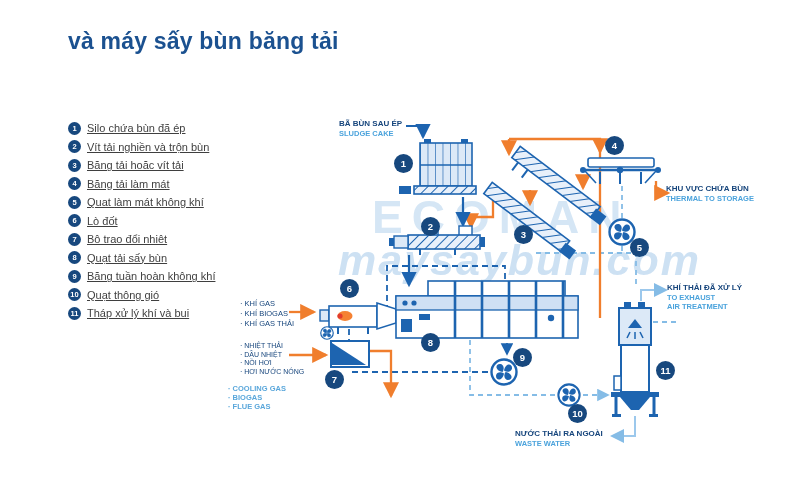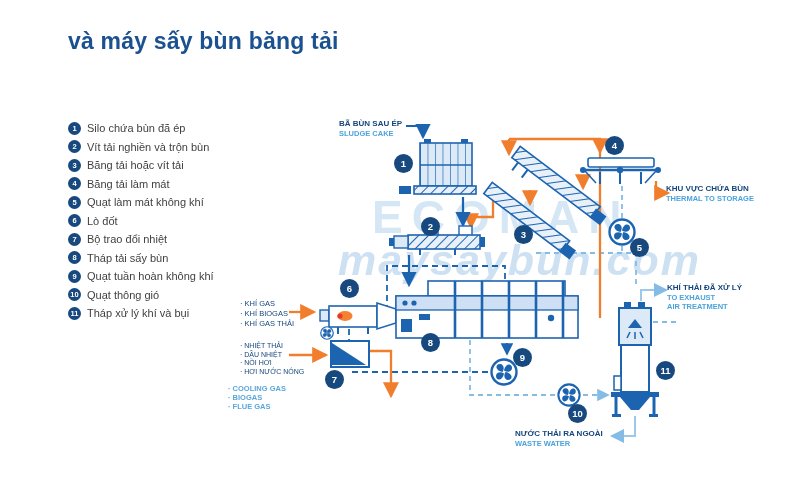--- a/index.html
+++ b/index.html
@@ -11,21 +11,21 @@
          color:#1b5190;letter-spacing:.2px;}
   
   .wm{color:#d5e6f5;font-weight:bold;white-space:nowrap;z-index:0;}
   #wm-brand{left:372px;top:190px;font-size:46px;letter-spacing:9px;}
   #wm-site{left:338px;top:236px;font-size:43px;font-style:italic;color:#cde1f3;letter-spacing:2px;}
   
   #legend{left:68px;top:119px;z-index:3;}
   .lrow{display:flex;align-items:center;height:18.5px;}
   .lnum{width:13px;height:13px;border-radius:50%;background:#17487e;color:#fff;font-size:7.5px;
         font-weight:bold;text-align:center;line-height:13px;margin-right:6px;flex:0 0 13px;}
-  .ltext{font-size:11px;color:#3f3f3f;white-space:nowrap;}
+  .ltext{font-size:11px;color:#3f3f3f;white-space:nowrap;text-decoration:underline;}
   
   .marker{width:19px;height:19px;border-radius:50%;background:#17487e;color:#fff;font-size:9.5px;
           font-weight:bold;text-align:center;line-height:19px;z-index:4;}
   
   .flabel{z-index:4;text-align:left;line-height:9.5px;white-space:nowrap;}
   .flabel .vi{font-size:8px;font-weight:bold;color:#16457c;display:block;}
   .flabel .en{font-size:7.5px;font-weight:bold;color:#4ba3dc;display:block;}
   
   .inlist{z-index:4;white-space:nowrap;}
   .inlist.dark div{font-size:7.5px;font-weight:normal;color:#16457c;line-height:10px;}
@@ -69,25 +69,25 @@
     <div class="lrow">
         <span class="lnum">6</span>
         <span class="ltext">Lò đốt</span>
       </div>
     <div class="lrow">
         <span class="lnum">7</span>
         <span class="ltext">Bộ trao đổi nhiệt</span>
       </div>
     <div class="lrow">
         <span class="lnum">8</span>
-        <span class="ltext">Tháp tải sấy bùn</span>
+        <span class="ltext">Quạt tải sấy bùn</span>
       </div>
     <div class="lrow">
         <span class="lnum">9</span>
-        <span class="ltext">Quạt tuần hoàn không khí</span>
+        <span class="ltext">Băng tuần hoàn không khí</span>
       </div>
     <div class="lrow">
         <span class="lnum">10</span>
         <span class="ltext">Quạt thông gió</span>
       </div>
     <div class="lrow">
         <span class="lnum">11</span>
         <span class="ltext">Tháp xử lý khí và bụi</span>
       </div>
   </div>

